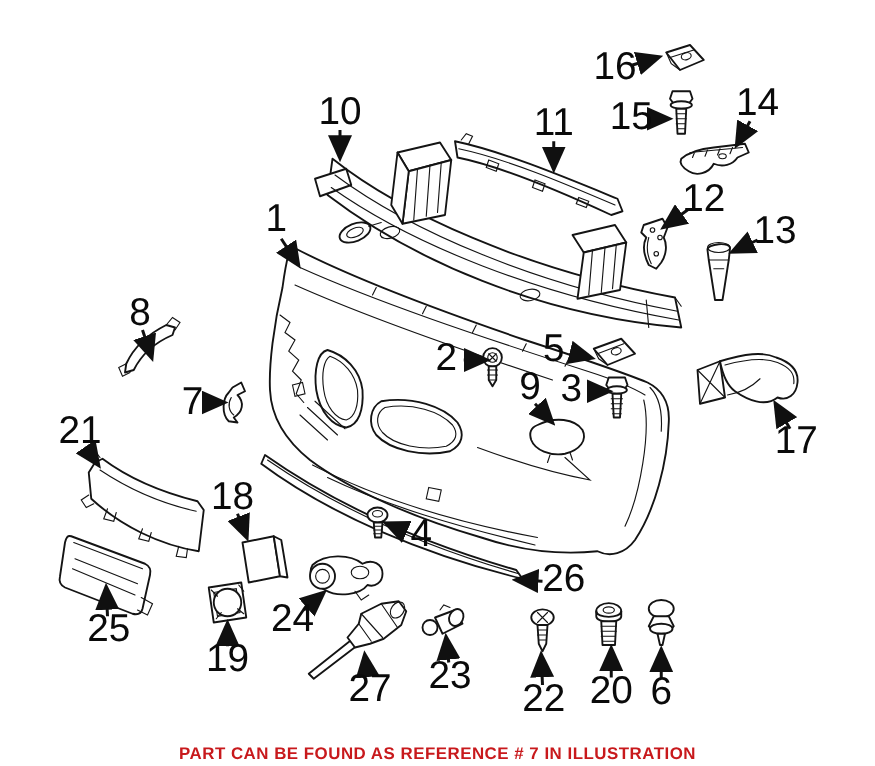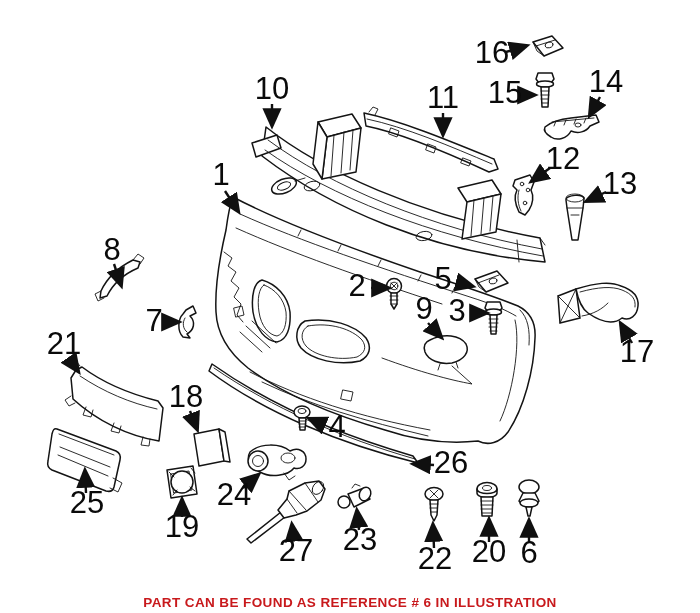--- a/index.html
+++ b/index.html
@@ -301,14 +301,14 @@
         <text x="234" y="497" class="callout">24</text>
         <line x1="86" y1="493" x2="85" y2="471" class="leader" marker-end="url(#arrowhead)"></line>
         <text x="87" y="505" class="callout">25</text>
         <line x1="434" y1="465" x2="414" y2="464" class="leader" marker-end="url(#arrowhead)"></line>
         <text x="451" y="465" class="callout">26</text>
         <line x1="294" y1="541" x2="292" y2="525" class="leader" marker-end="url(#arrowhead)"></line>
         <text x="296" y="553" class="callout">27</text>
       </g>
   </svg>
 
-  <div id="caption" style="color: rgb(200, 25, 28);">PART CAN BE FOUND AS REFERENCE # 6 IN ILLUSTRATION</div>
+  <div id="caption" style="color: rgb(200, 25, 28);">PART CAN BE FOUND AS REFERENCE # 7 IN ILLUSTRATION</div>
 </div>
 
 </body></html>

